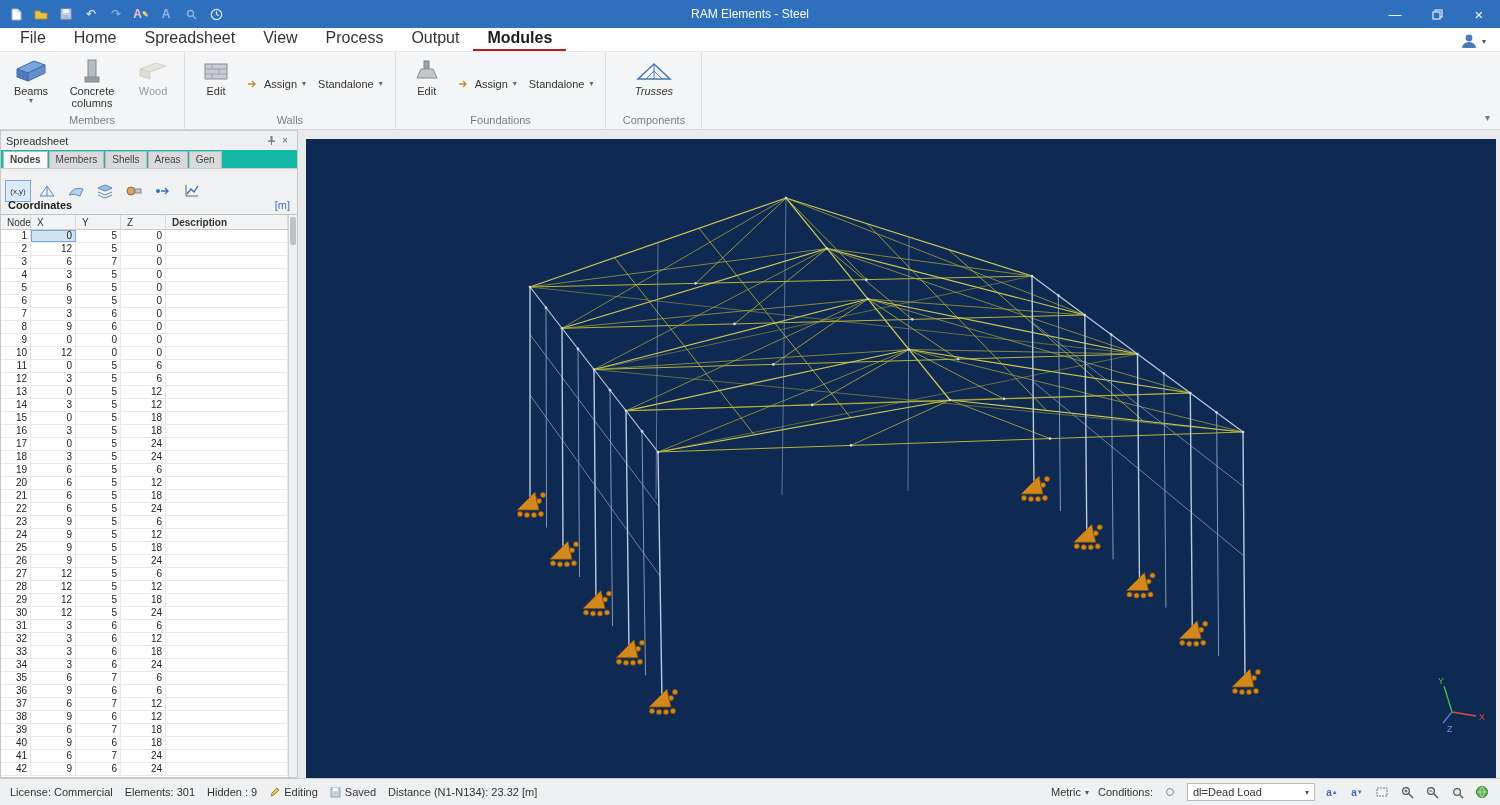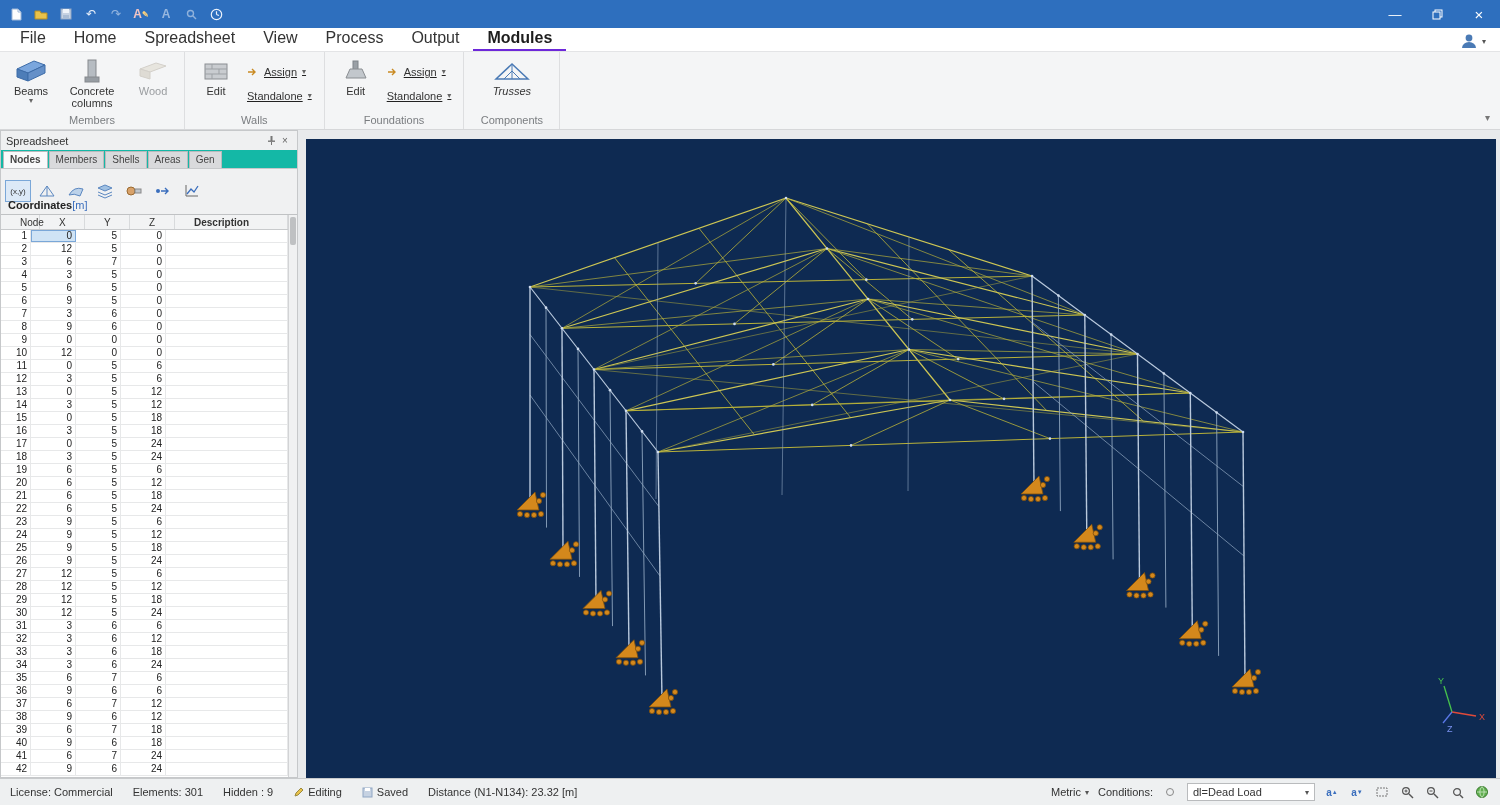--- a/index.html
+++ b/index.html
@@ -10,75 +10,75 @@
   .titlebar { position:relative; height:28px; background:#2e6fbe; display:flex; align-items:center; color:#fff; }
   .qat { display:flex; align-items:center; gap:9px; padding-left:8px; z-index:2; }
   .qat .ic { width:16px; height:16px; display:flex; align-items:center; justify-content:center; font-size:12px; color:#eaf1fb; }
   .win-title { position:absolute; left:0; right:0; text-align:center; font-size:12px; pointer-events:none; }
   .winbtns { margin-left:auto; display:flex; z-index:2; }
   .winbtn { width:42px; height:28px; display:flex; align-items:center; justify-content:center; font-size:13px; color:#fff; }
 
   
   .menubar { height:24px; background:#fff; border-bottom:1px solid #e3e4e6; display:flex; align-items:flex-end; padding-left:6px; }
   .mtab { padding:0 14px; height:24px; line-height:22px; font-size:16px; color:#333; border-bottom:2px solid transparent; }
-  .mtab.active { font-weight:bold; color:#1d1d1d; border-bottom:2px solid #6d28d9; }
+  .mtab.active { font-weight:bold; color:#1d1d1d; border-bottom:2px solid #b91c1c; }
   .user-area { margin-left:auto; display:flex; align-items:center; gap:4px; padding:0 14px 2px 0; }
 
   
   .ribbon { position:relative; height:78px; background:#f4f5f6; border-bottom:1px solid #d6d7d9; display:flex; }
   .rgroup { display:flex; flex-direction:column; border-right:1px solid #ddDEe0; padding:3px 8px 0 8px; }
   .rgroup-body { flex:1; display:flex; align-items:stretch; gap:4px; }
   .rgroup-label { height:16px; text-align:center; color:#7a7d80; font-size:11px; line-height:14px; }
   .bigbtn { display:flex; flex-direction:column; align-items:center; padding:2px 5px; min-width:46px; }
   .bicon { height:28px; display:flex; align-items:center; justify-content:center; }
   .blabel { font-size:11px; color:#333; text-align:center; line-height:12px; max-width:58px; }
   .bigbtn.disabled .blabel { color:#9a9da0; }
   .bigbtn.disabled .bicon { opacity:.45; }
   .caret { font-size:8px; color:#666; line-height:8px; }
-  .stackbtns { display:flex; flex-direction:column; justify-content:center; gap:12px; padding:2px 4px;text-decoration:underline; }
+  .stackbtns { display:flex; justify-content:center; gap:12px; padding:2px 4px; }
   .smallbtn { display:flex; align-items:center; gap:5px; font-size:11px; color:#333; }
   .ribbon-collapse { position:absolute; right:10px; bottom:6px; color:#777; font-size:10px; }
 
   
   .main { display:flex; height:648px; background:#e8eaec; }
 
   
   .panel { width:298px; background:#f0f1f2; border:1px solid #c6c8ca; display:flex; flex-direction:column; }
   .panel-header { height:19px; display:flex; align-items:center; padding:0 5px; font-size:11px; color:#333; background:#eff0f1; }
   .panel-header .sp { flex:1; }
   .phbtn { width:14px; text-align:center; color:#666; font-size:10px; }
   .panel-tabs { display:flex; align-items:flex-end; height:19px; background:#14b8a6; border-bottom:1px solid #c6c8ca; padding-left:2px; }
   .ptab { padding:2px 6px 2px 6px; font-size:10px; color:#444; background:#d9dadc; border:1px solid #b9babd; border-bottom:none; margin-right:1px; line-height:12px; }
   .ptab.active { background:#f8f9fa; font-weight:bold; }
   .panel-toolbar { height:28px; display:flex; align-items:center; gap:3px; padding:2px 4px; }
   .tbtn { min-width:26px; height:22px; border:1px solid transparent; display:flex; align-items:center; justify-content:center; font-size:8px; color:#333;margin-top:16px; }
   .tbtn.active { border-color:#7aa7d8; background:#dce9f7; }
-  .coord-row { display:flex; align-items:center; padding:2px 7px 3px 7px; }
+  .coord-row { display:flex; align-items:center; justify-content:space-between; padding:2px 7px 3px 7px; }
   .coord-title { font-weight:bold; font-size:11px; color:#222; }
   .units-link { color:#3a6ebd; font-size:11px; }
 
   .table-wrap { flex:1; display:flex; background:#fff; border-top:1px solid #c0c2c4; overflow:hidden; }
   .grid { flex:1; display:flex; flex-direction:column; overflow:hidden; }
   .thead { display:flex; height:15px; background:#f2f3f4; border-bottom:1px solid #c8cacc; }
-  .th { font-size:10px; color:#333; padding:1px 19px; border-right:1px solid #d8dadc; line-height:13px; }
+  .th { font-size:10px; color:#333; padding:1px 6px; border-right:1px solid #d8dadc; line-height:13px; }
   .c0 { width:30px; } .c1 { width:45px; } .c2 { width:45px; } .c3 { width:45px; } .c4 { flex:1;font-weight:bold; }
   .tbody { flex:1; overflow:hidden; }
   .trow { display:flex; height:13px; border-bottom:1px solid #e7e8e9; background:#fff; }
   .td { font-size:10px; color:#222; text-align:right; padding:0 3px; border-right:1px solid #e7e8e9; line-height:12px; }
   .td.c4 { text-align:left; }
   .td.sel { background:#cfe3f5; outline:1px solid #7aa7d8; outline-offset:-1px; }
   .vscroll { width:9px; background:#f0f1f2; border-left:1px solid #d2d3d5; position:relative; }
   .vthumb { position:absolute; top:2px; left:1px; width:6px; height:28px; background:#bfc1c3; border-radius:2px; }
 
   
   .viewport { flex:1; margin:9px 4px 0 8px; background:#0e2a52; position:relative; }
   .viewport svg { display:block; width:100%; height:100%; }
 
   
-  .statusbar { height:27px; background:#eef0f1; border-top:1px solid #c8cacc; display:flex; align-items:center; padding:0 10px; gap:20px; font-size:11px; color:#333; }
+  .statusbar { height:27px; background:#eef0f1; border-top:1px solid #c8cacc; display:flex; align-items:center; padding:0 10px; gap:12px; font-size:11px; color:#333; }
   .sb-item { display:flex; align-items:center; gap:4px; white-space:nowrap; }
   .sb-right { margin-left:auto; display:flex; align-items:center; gap:9px; }
   .combo { background:#fff; border:1px solid #b9bbbd; padding:1px 5px; width:128px; display:flex; align-items:center; justify-content:space-between; font-size:11px; height:18px; }
   .sb-ic { width:16px; height:16px; display:flex; align-items:center; justify-content:center; }
   .mini-caret { font-size:8px; color:#555; }
 </style>
 </head>
 <body>
 
 <div class="titlebar">
@@ -111,20 +111,21 @@
           <line x1="7" y1="7" x2="10" y2="10" stroke="#dfe8f4" stroke-width="1.4"></line>
         </svg>
     </span>
     <span class="ic">
       <svg width="13" height="13">
           <circle cx="6.5" cy="6.5" r="5.2" fill="none" stroke="#eaf1fb" stroke-width="1.2"></circle>
           <path d="M6.5,6.5 L6.5,3.2 M6.5,6.5 L9,7.5" stroke="#eaf1fb" stroke-width="1.2"></path>
         </svg>
     </span>
   </div>
+  <div class="win-title">RAM Elements - Steel</div>
   <div class="winbtns">
     <span class="winbtn">—</span>
     <span class="winbtn">
       <svg width="11" height="11">
           <rect x="3" y="1" width="7" height="7" fill="none" stroke="#fff"></rect>
           <rect x="1" y="3" width="7" height="7" fill="#2e6fbe" stroke="#fff"></rect>
         </svg>
     </span>
     <span class="winbtn" style="font-size:15px;">×</span>
   </div>

